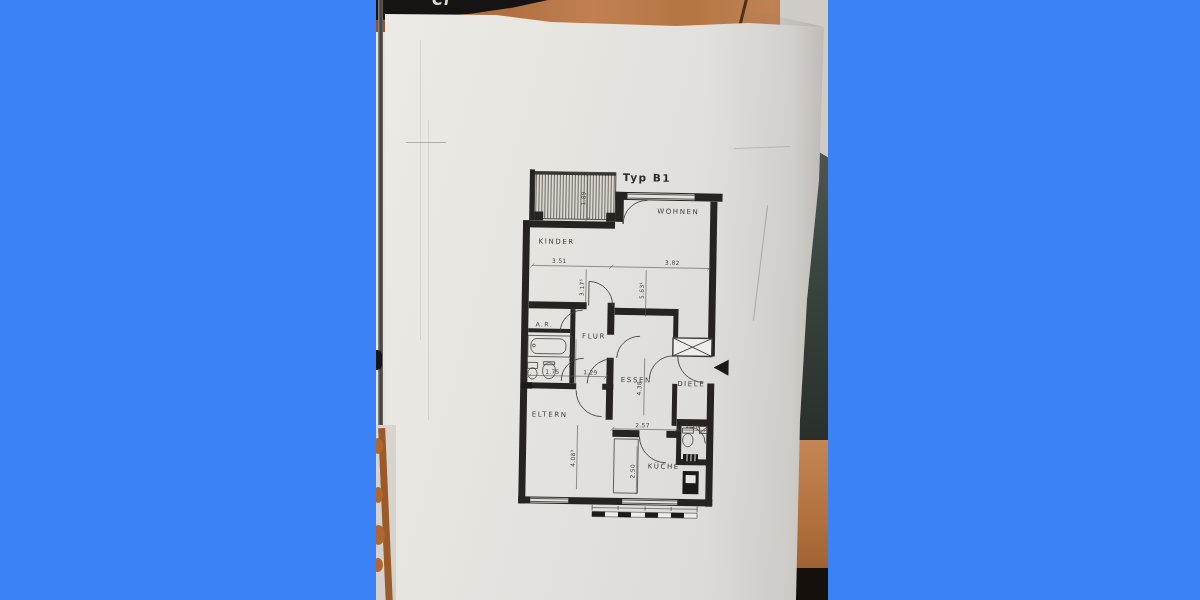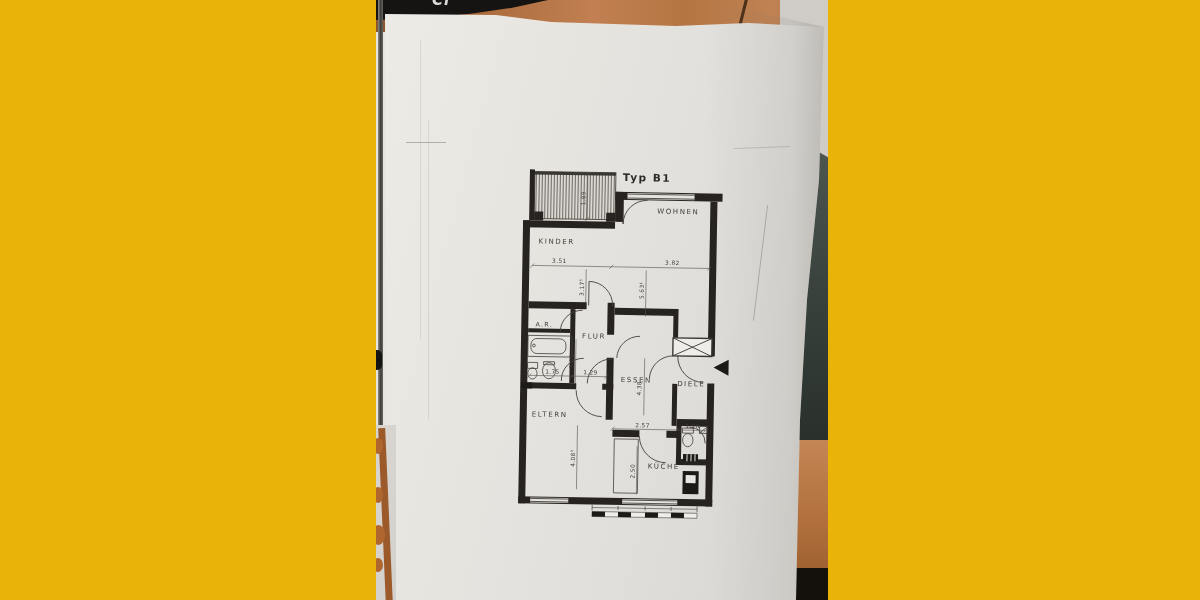--- a/index.html
+++ b/index.html
@@ -1,16 +1,16 @@
 <!DOCTYPE html>
 <html><head>
 <meta charset="utf-8">
 <style>
   html,body{margin:0;padding:0;background:#ffffff;}
-  .stage{position:relative;width:1200px;height:600px;background:#eab308;overflow:hidden;
+  .stage{position:relative;width:1200px;height:600px;background:#3b82f6;overflow:hidden;
          font-family:"DejaVu Sans",sans-serif;}
   .photo{position:absolute;left:376px;top:0;width:452px;height:600px;overflow:hidden;background:#e6e4df;}
 
   
   .wood-top{position:absolute;left:0;top:0;width:452px;height:32px;
     background:linear-gradient(90deg,#8a5530 0%,#a96a3a 22%,#c28052 48%,#b57542 68%,#c08253 88%,#a96f3e 100%);}
   .wood-crack{position:absolute;left:366px;top:-3px;width:3px;height:28px;background:#4a2f17;transform:rotate(14deg);}
   .black-object{position:absolute;left:0;top:0;width:172px;height:20px;background:#151413;
     clip-path:polygon(0 0,100% 0,80% 38%,56% 68%,30% 90%,0 100%);overflow:hidden;}
   .black-object span{position:absolute;left:56px;top:-9px;color:#dcdcda;font-size:15px;

